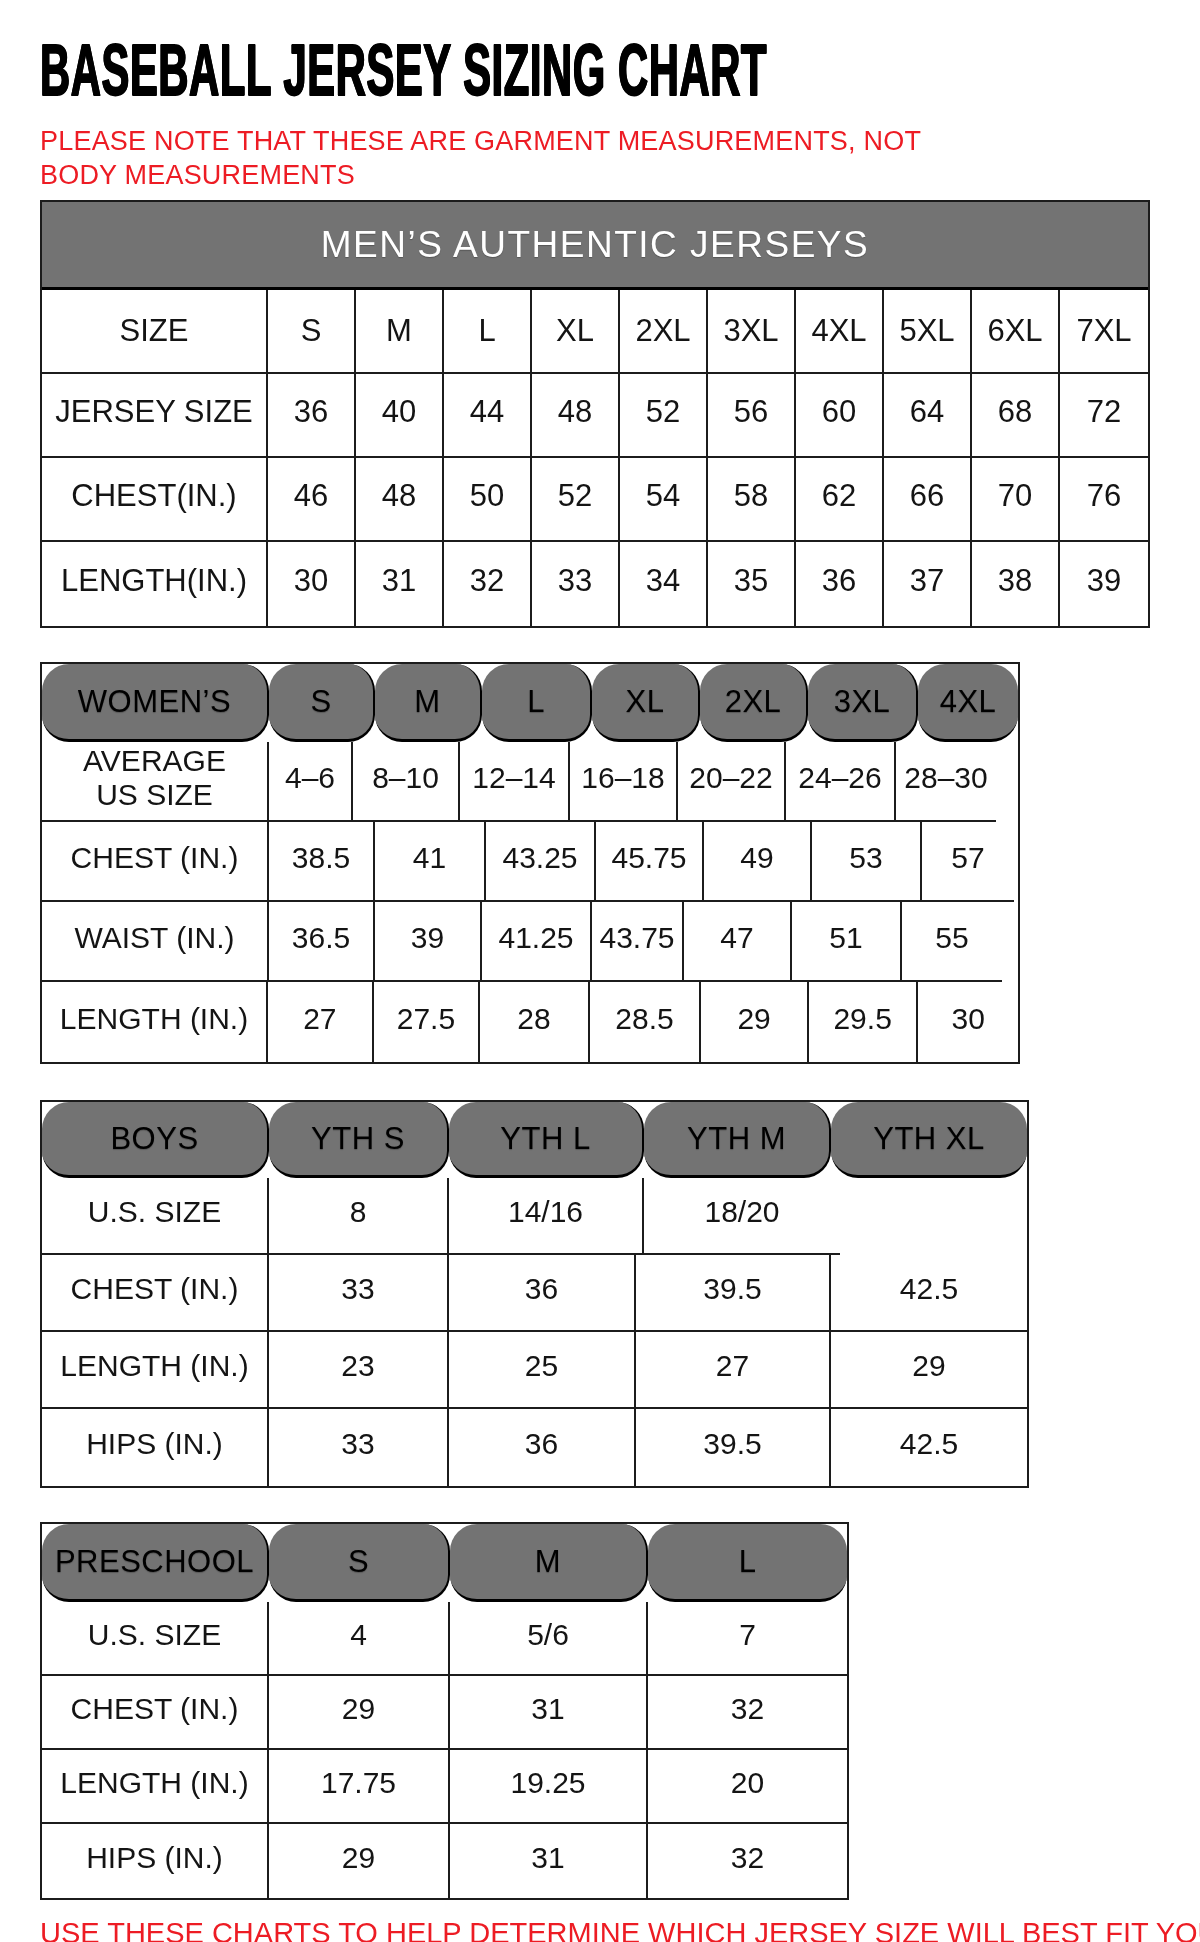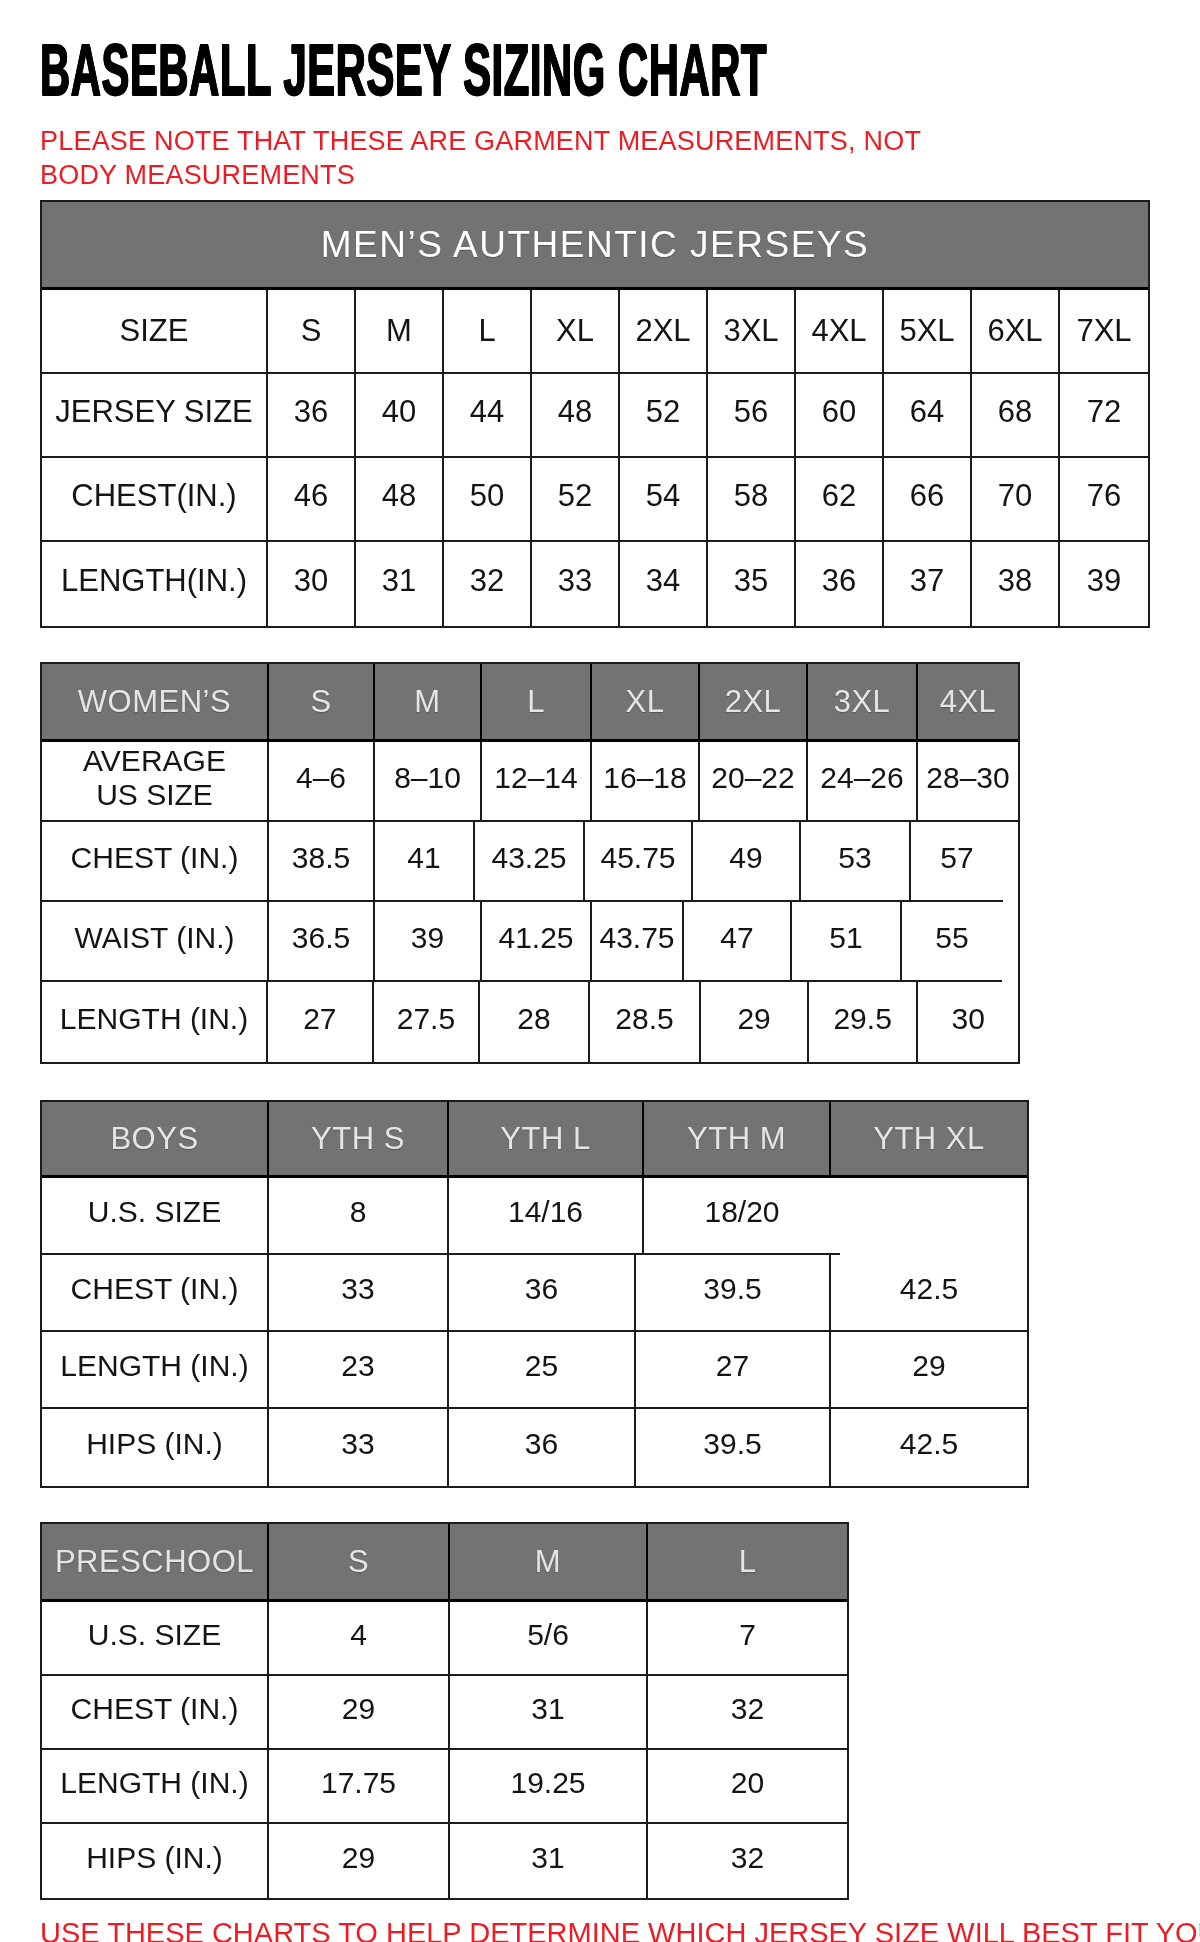--- a/index.html
+++ b/index.html
@@ -76,25 +76,26 @@
     color: #141414;
   }
   .trow .tcell:last-child { border-right: none; }
   .stable > .trow:last-child .tcell { border-bottom: none; }
 
   .cols-row .tcell { font-size: 31px; }
   .t-mens .tcell   { font-size: 31px; }
 
   .gray-row .tcell {
     background: var(--header-gray, #737373);
-    color: #e5e5e5;
+    color: #000000;
     border-color: #000;
     border-bottom-width: 3px;
     letter-spacing: 0.5px;
     text-shadow: 0 1px 1px rgba(0,0,0,0.25);
+    border-radius: 27px;
   }
   .data-row .tcell { padding-bottom: 6px; }
 </style>
 </head>
 <body>
 
 <main class="page">
 
   <h1 class="title">BASEBALL JERSEY SIZING CHART</h1>
 
@@ -163,32 +164,32 @@
         <div class="tcell" style="width: 107px;">M</div>
         <div class="tcell" style="width: 110px;">L</div>
         <div class="tcell" style="width: 108px;">XL</div>
         <div class="tcell" style="width: 108px;">2XL</div>
         <div class="tcell" style="width: 110px;">3XL</div>
         <div class="tcell" style="width: 100px;">4XL</div>
       </div>
       <div class="trow data-row" style="height: 80px;">
         <div class="tcell" style="width: 227px;">AVERAGE
 US SIZE</div>
-        <div class="tcell" style="width: 106px;">4–6</div>
+        <div class="tcell" style="width: 84px;">4–6</div>
         <div class="tcell" style="width: 107px;">8–10</div>
         <div class="tcell" style="width: 110px;">12–14</div>
         <div class="tcell" style="width: 108px;">16–18</div>
         <div class="tcell" style="width: 108px;">20–22</div>
         <div class="tcell" style="width: 110px;">24–26</div>
         <div class="tcell" style="width: 100px;">28–30</div>
       </div>
       <div class="trow data-row" style="height: 80px;">
         <div class="tcell" style="width: 227px;">CHEST (IN.)</div>
         <div class="tcell" style="width: 106px;">38.5</div>
-        <div class="tcell" style="width: 100px;">41</div>
+        <div class="tcell" style="width: 111px;">41</div>
         <div class="tcell" style="width: 110px;">43.25</div>
         <div class="tcell" style="width: 108px;">45.75</div>
         <div class="tcell" style="width: 108px;">49</div>
         <div class="tcell" style="width: 110px;">53</div>
         <div class="tcell" style="width: 92px;">57</div>
       </div>
       <div class="trow data-row" style="height: 80px;">
         <div class="tcell" style="width: 227px;">WAIST (IN.)</div>
         <div class="tcell" style="width: 106px;">36.5</div>
         <div class="tcell" style="width: 107px;">39</div>

